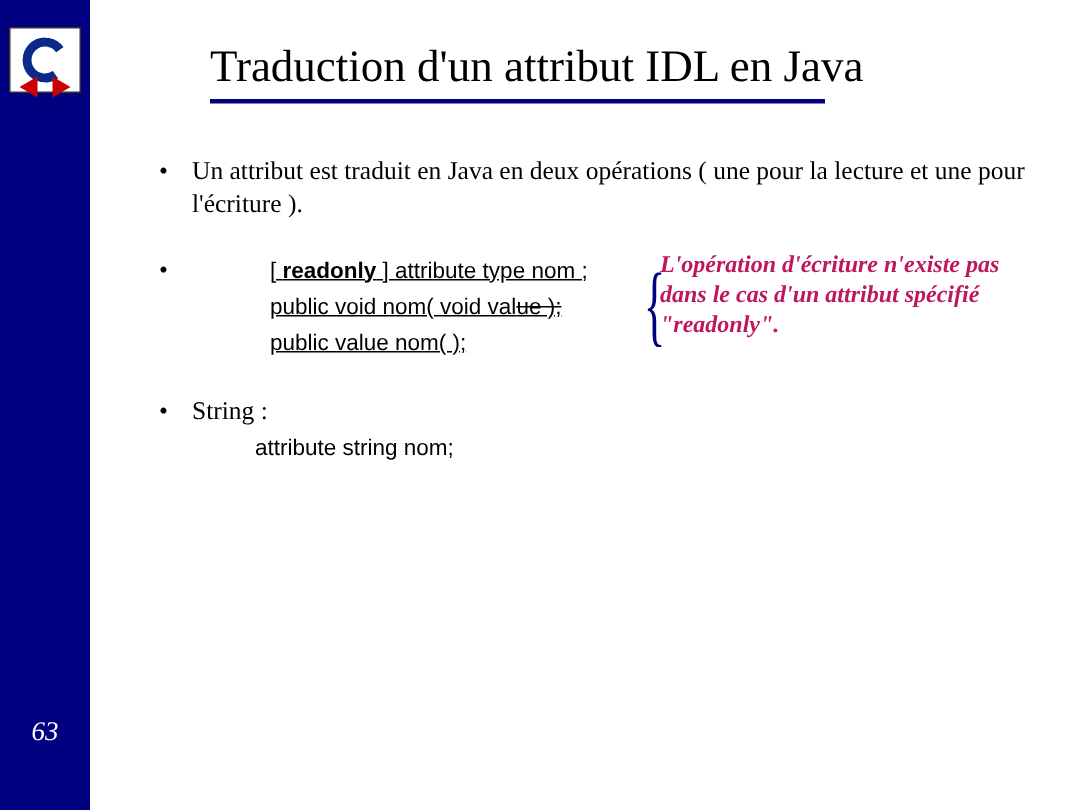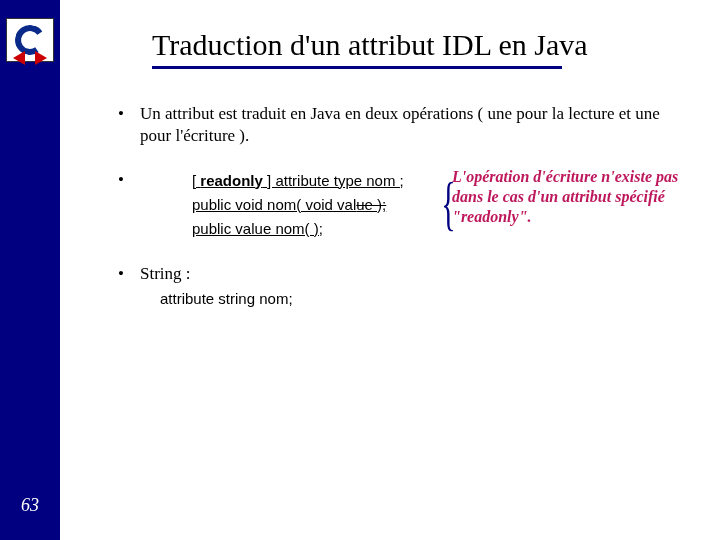--- a/index.html
+++ b/index.html
@@ -32,26 +32,26 @@
     left: 6px; top: 32px;
     border-top: 7px solid transparent; border-bottom: 7px solid transparent;
     border-right: 12px solid #c00;
   }
   .arrow-r {
     right: 6px; top: 32px;
     border-top: 7px solid transparent; border-bottom: 7px solid transparent;
     border-left: 12px solid #c00;
   }
   .pagenum {
-    position: absolute; left: 0; bottom: 24px; width: 60px;
+    position: absolute; left: 0; bottom: 42px; width: 60px;
     text-align: center; color: #fff; font-style: italic; font-size: 18px;
   }
   .content {
     position: absolute; left: 60px; top: 0; right: 0; bottom: 0;
-    padding: 28px 28px 10px 52px;
+    padding: 28px 28px 10px 40px;
   }
   h1 {
     font-weight: normal; font-size: 30px; color: #000;
     margin-left: 40px; margin-bottom: 4px;
   }
   .rule {
     height: 3px; background: #000080;
     margin-left: 40px; width: 410px; margin-bottom: 34px;
   }
   ul.bullets { list-style: none; }
@@ -76,21 +76,21 @@
     font-family: "Times New Roman", serif;
     font-style: italic; font-weight: bold;
     color: #be185d; font-size: 16px; line-height: 1.25;
   }
   .brace {
     position: absolute; left: 242px; top: 2px;
     font-size: 60px; line-height: 64px;
     color: #000080; font-family: "Times New Roman", serif;
     transform: scaleX(0.5);
   }
-  .example-block { margin-top: 2px; margin-left: 20px; }
+  .example-block { margin-top: 2px; margin-left: 42px; }
   .ex-line { font-family: Arial, Helvetica, sans-serif; font-size: 15px; line-height: 1.7; }
   .ex-sub { margin-left: 0; margin-top: 10px; }
 </style>
 </head>
 <body>
 
 <div class="leftbar">
   <div class="logo">
     <div class="logo-c"></div>
     <div class="arrow-l"></div>

